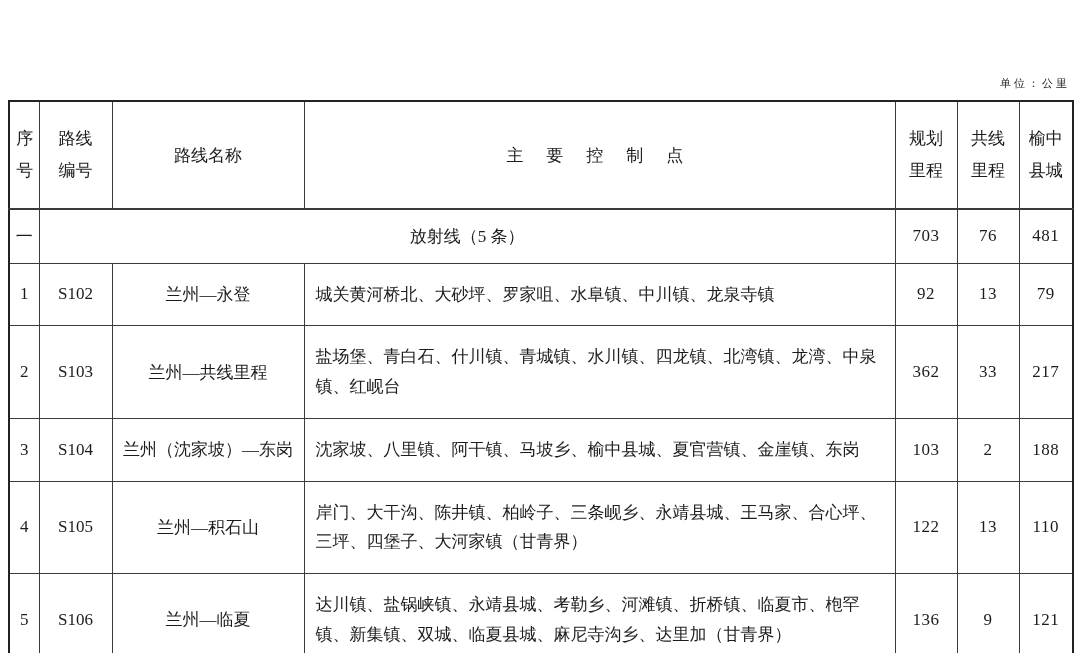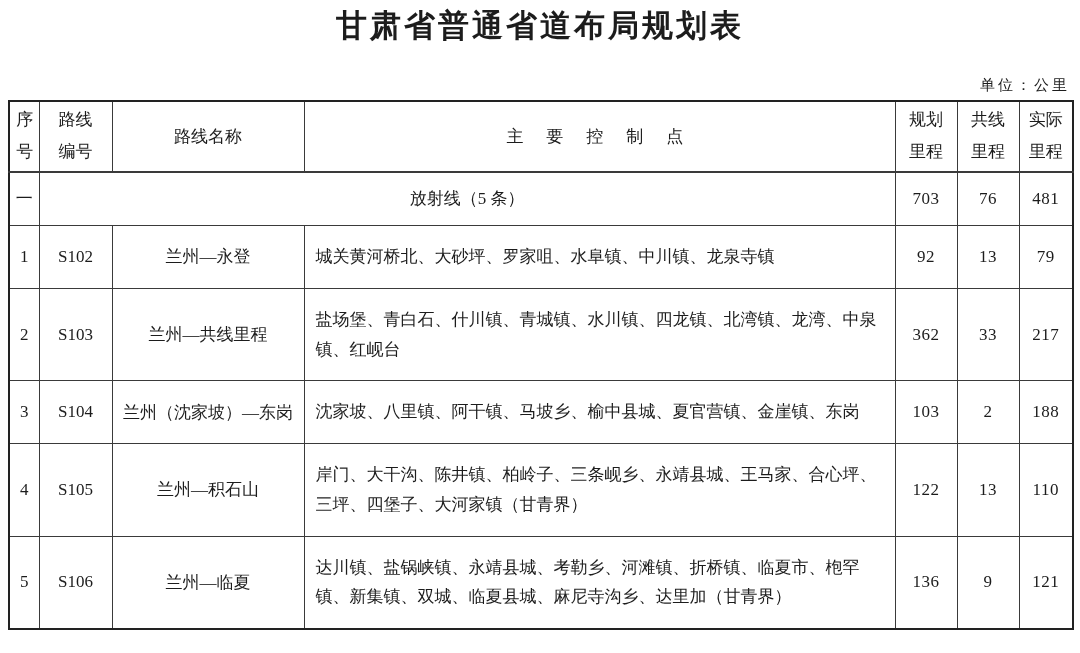--- a/index.html
+++ b/index.html
@@ -9,58 +9,57 @@
     color:#1c1c1c;
   }
   .page { position:relative; width:1080px; height:653px; overflow:hidden; background:#fff; }
   .title {
     margin:0; padding-top:5px;
     text-align:center;
     font-size:31px; font-weight:700; letter-spacing:3px;
   }
   .unit {
     position:absolute; top:76px; right:10px;
-    font-size:15px; letter-spacing:3px;
+    font-size:11px; letter-spacing:3px;
   }
   table.road {
     position:absolute; top:100px; left:8px;
     width:1064px;
     border-collapse:collapse; table-layout:fixed;
     font-size:17px;
     border:2px solid #222;
   }
   th, td {
     border:1px solid #3a3a3a;
     font-weight:normal;
     text-align:center; vertical-align:middle;
     padding:2px 4px;
     box-sizing:border-box;
     overflow:hidden;
   }
-  thead tr { height:70px; }
+  thead tr { height:108px; }
   thead th { border-bottom-width:2px; font-size:17px; }
   .vwrap2 { display:inline-block; width:1.25em; line-height:1.9; } 
   .vwrap4 { display:inline-block; width:2.35em; line-height:1.9; } 
   .spread { letter-spacing:0.55em; }
   .points {
     text-align:left;
     padding:16px 11px;
     line-height:1.75;
   }
   .rh-s  { height:54px; }
   .rh-m  { height:77px; }
   .rh-l  { height:82px; }
   .num { letter-spacing:0.5px; }
 </style>
 </head>
 <body>
 
 <div class="page">
 
-  <h1 class="title">甘肃省普通省道布局规划表</h1>
 
   <div class="unit">单位：公里</div>
 
   <table class="road">
     <colgroup>
       <col style="width:30px">
       <col style="width:73px">
       <col style="width:192px">
       <col style="width:591px">
       <col style="width:62px">
@@ -68,21 +67,21 @@
       <col style="width:54px">
     </colgroup>
     <thead>
       <tr>
         <th><span class="vwrap2">序号</span></th>
         <th><span class="vwrap4">路线编号</span></th>
         <th><span>路线名称</span></th>
         <th><span class="spread">主 要 控 制 点</span></th>
         <th><span class="vwrap4">规划里程</span></th>
         <th><span class="vwrap4">共线里程</span></th>
-        <th><span class="vwrap4">实际里程</span></th>
+        <th><span class="vwrap4">榆中县城</span></th>
       </tr>
     </thead>
     <tbody>
 
 
       <tr class="rh-s">
         <td>一</td>
         <td colspan="3">放射线（5 条）</td>
         <td class="num">703</td>
         <td class="num">76</td>

